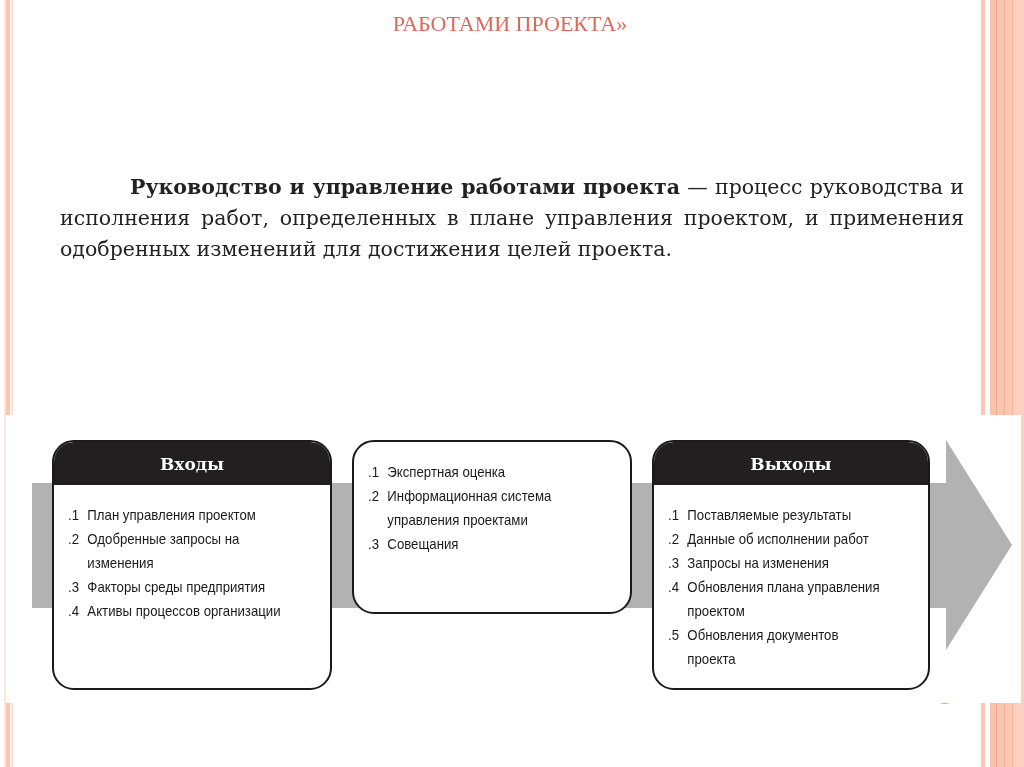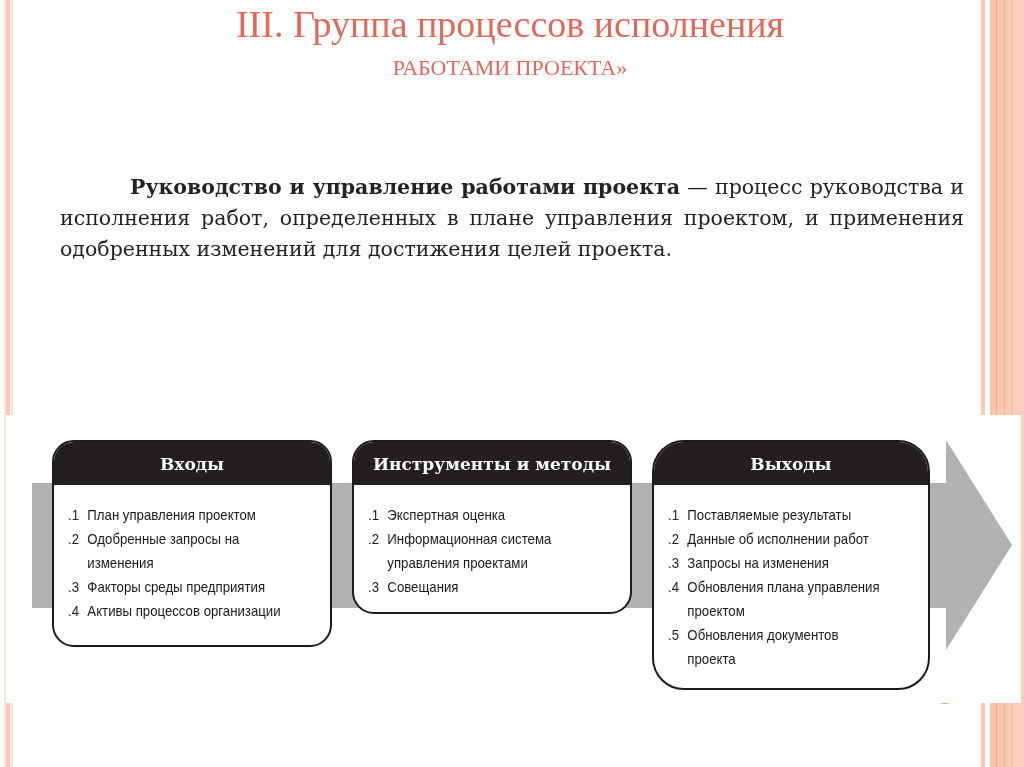--- a/index.html
+++ b/index.html
@@ -73,36 +73,35 @@
       font-size: 17px; text-align: center; line-height: 44px;
     }
     .box ul { list-style: none; margin: 0; padding: 18px 0 0 14px; }
     .box li {
       display: flex; font-family: "Liberation Sans", sans-serif;
       font-size: 15px; line-height: 24px; color: #1a1a1a;
       transform: scaleX(0.88); transform-origin: left;
       width: 112%;
     }
     .box li .num { width: 22px; flex: none; }
-    .box1 { left: 46px; width: 280px; height: 207px; }
+    .box1 { left: 46px; width: 280px; height: 250px; }
     .box2 { left: 346px; width: 280px; height: 174px; }
-    .box3 { left: 646px; width: 278px; height: 250px; border-radius: 32px; }
+    .box3 { left: 646px; width: 278px; height: 250px; }
   </style>
 </head>
 <body>
 
 <div class="stripe ls1"></div>
 <div class="stripe ls2"></div>
 <div class="stripe ls3"></div>
 <div class="stripe rs1"></div>
 <div class="stripe rs2"></div>
 <div class="orange-dot"></div>
 
 <div class="title">
-  <span class="line t-big">III. Группа процессов исполнения</span>
   <span class="line t-sc" style="text-transform:uppercase;">работами проекта»</span>
 </div>
 
 <div class="text">
   <p><b>Руководство и управление работами проекта</b><span> — процесс руководства и исполнения работ, определенных в плане управления проектом, и применения одобренных изменений для достижения целей проекта.</span></p>
 </div>
 
 <div class="diagram">
   <div class="band"></div>
   <div class="arrow-head"></div>
@@ -123,21 +122,20 @@
           <span>Факторы среды предприятия</span>
         </li>
       <li>
           <span class="num">.4</span>
           <span>Активы процессов организации</span>
         </li>
     </ul>
   </div>
 
   <div class="box box2">
-    <div class="box-header">Инструменты и методы</div>
     <ul>
       <li>
           <span class="num">.1</span>
           <span>Экспертная оценка</span>
         </li>
       <li>
           <span class="num">.2</span>
           <span style="width:220px">Информационная система управления проектами</span>
         </li>
       <li>

